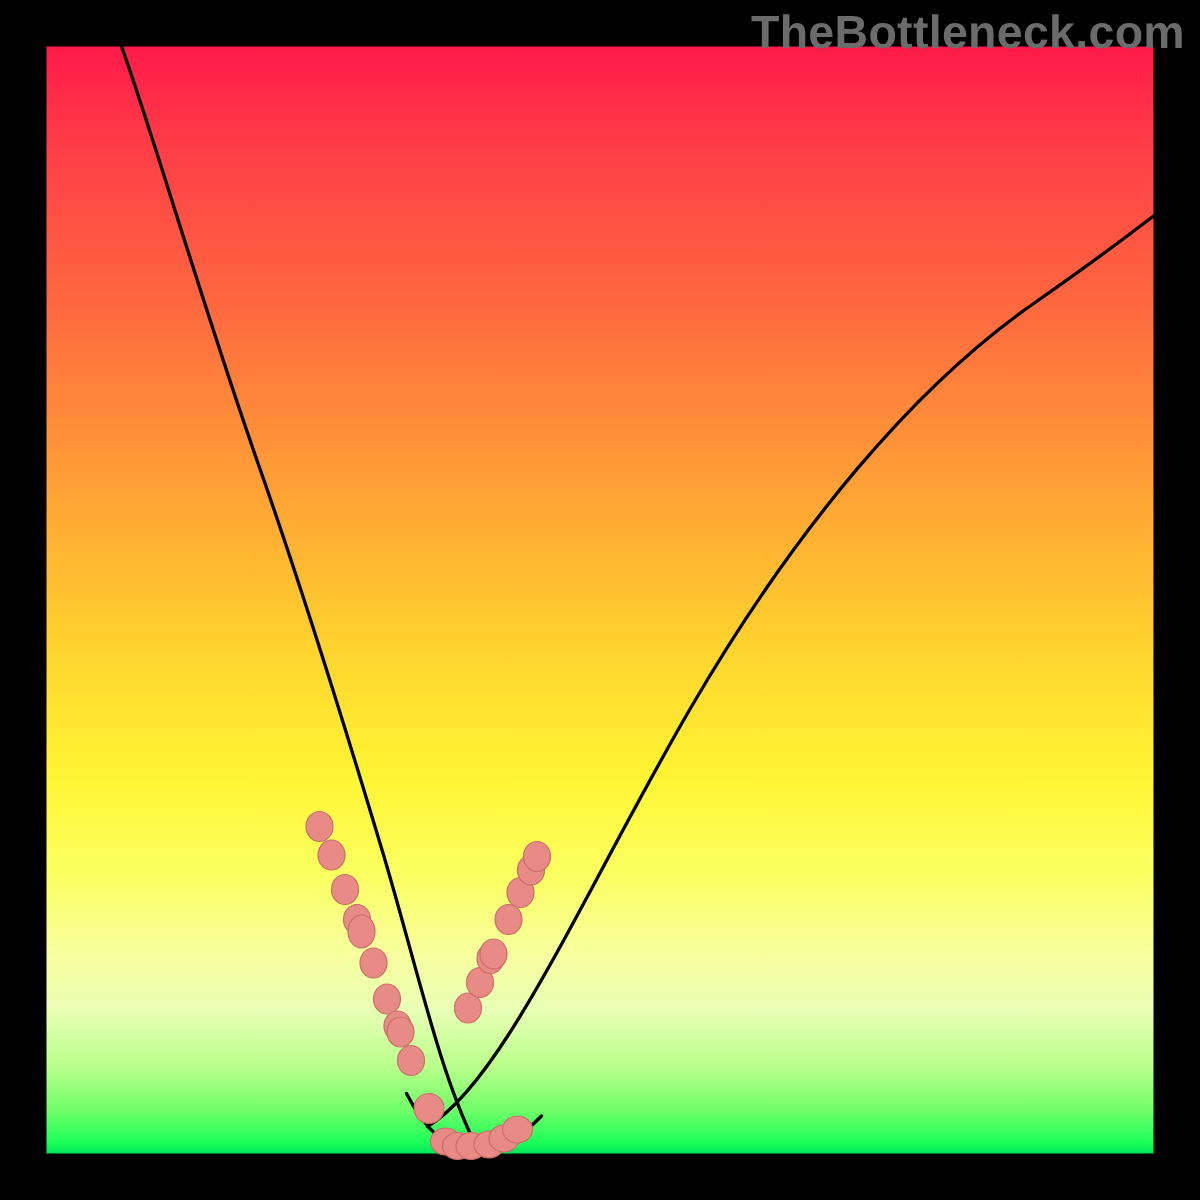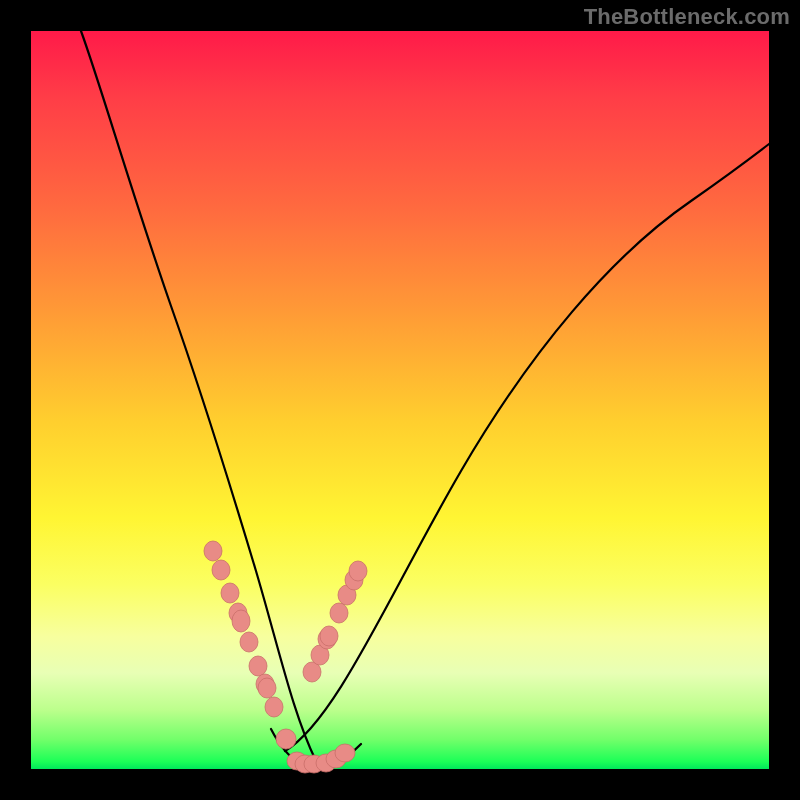--- a/index.html
+++ b/index.html
@@ -40,21 +40,21 @@
       #72ff6a 96%,
       #1cff57 99%,
       #00e85b 100%
     );
   }
   .watermark {
     position: absolute;
     top: 4px;
     right: 10px;
     font-family: Arial, Helvetica, sans-serif;
-    font-size: 22px;
+    font-size: 31px;
     font-weight: 600;
     color: #6b6b6b;
     letter-spacing: 0.2px;
     user-select: none;
   }
   svg.curve {
     position: absolute;
     left: 0;
     top: 0;
     width: 738px;

